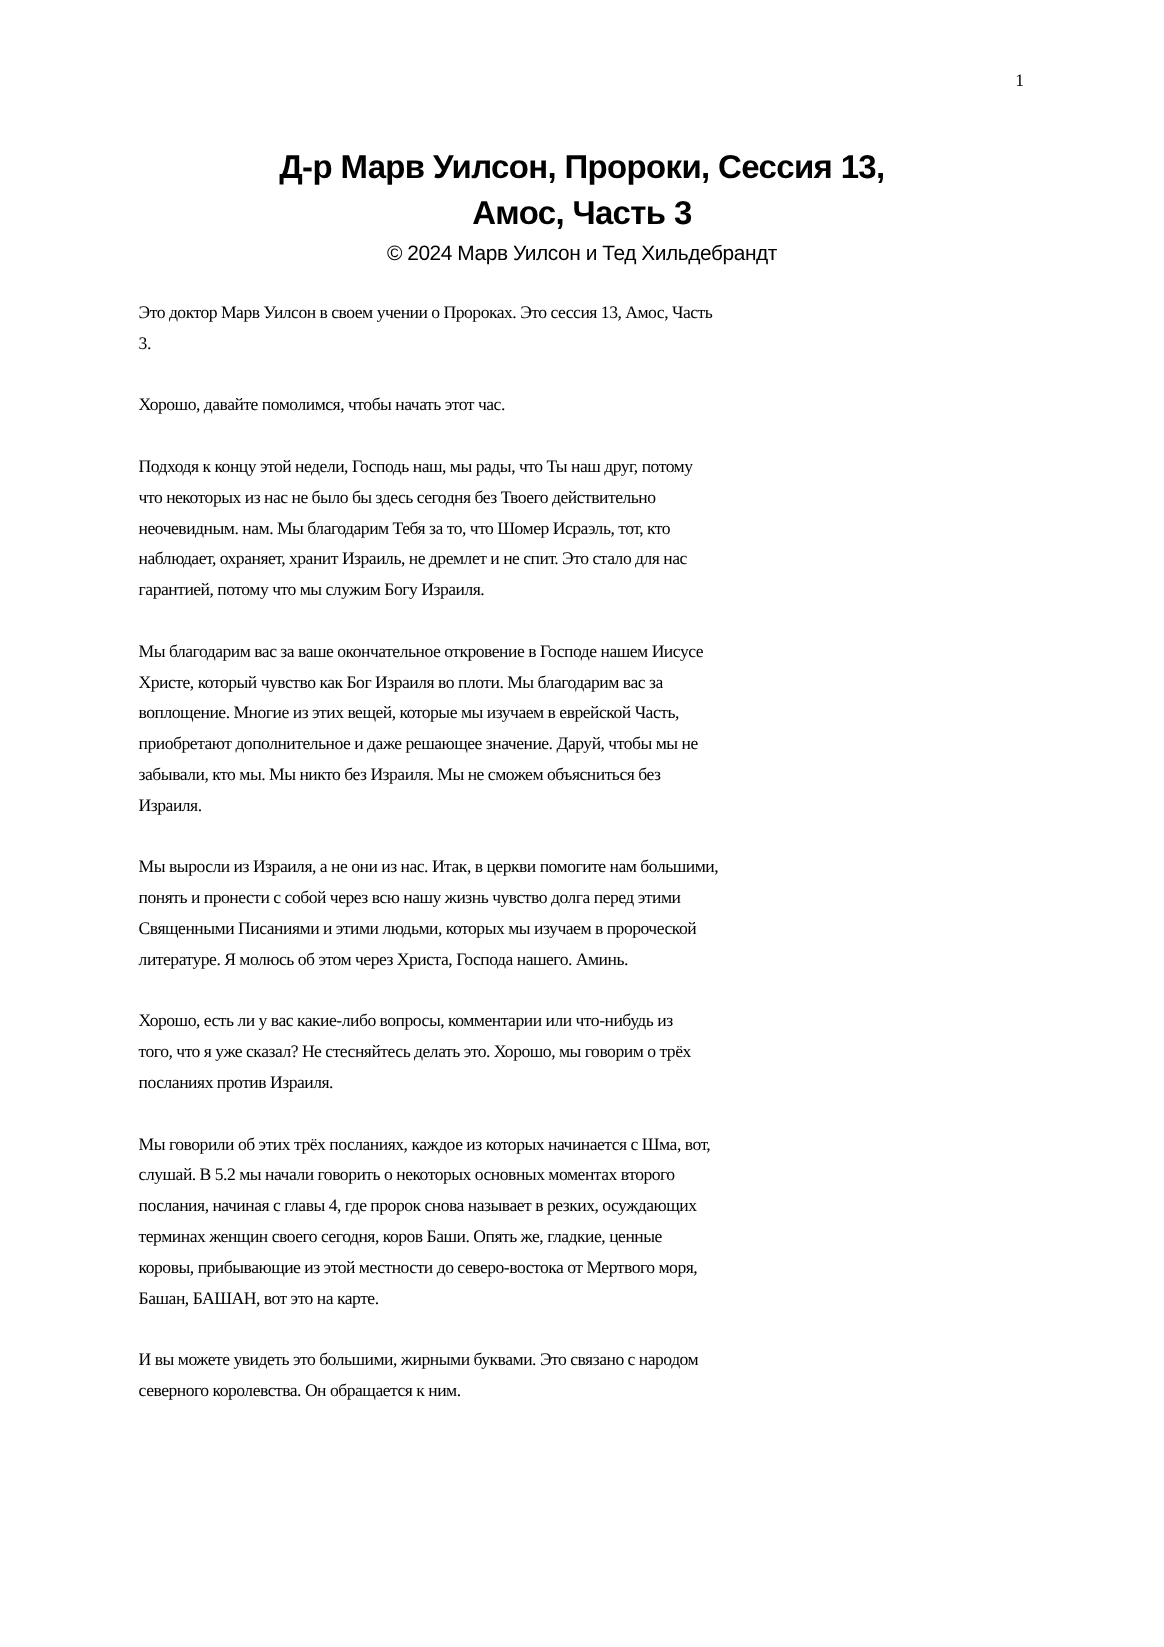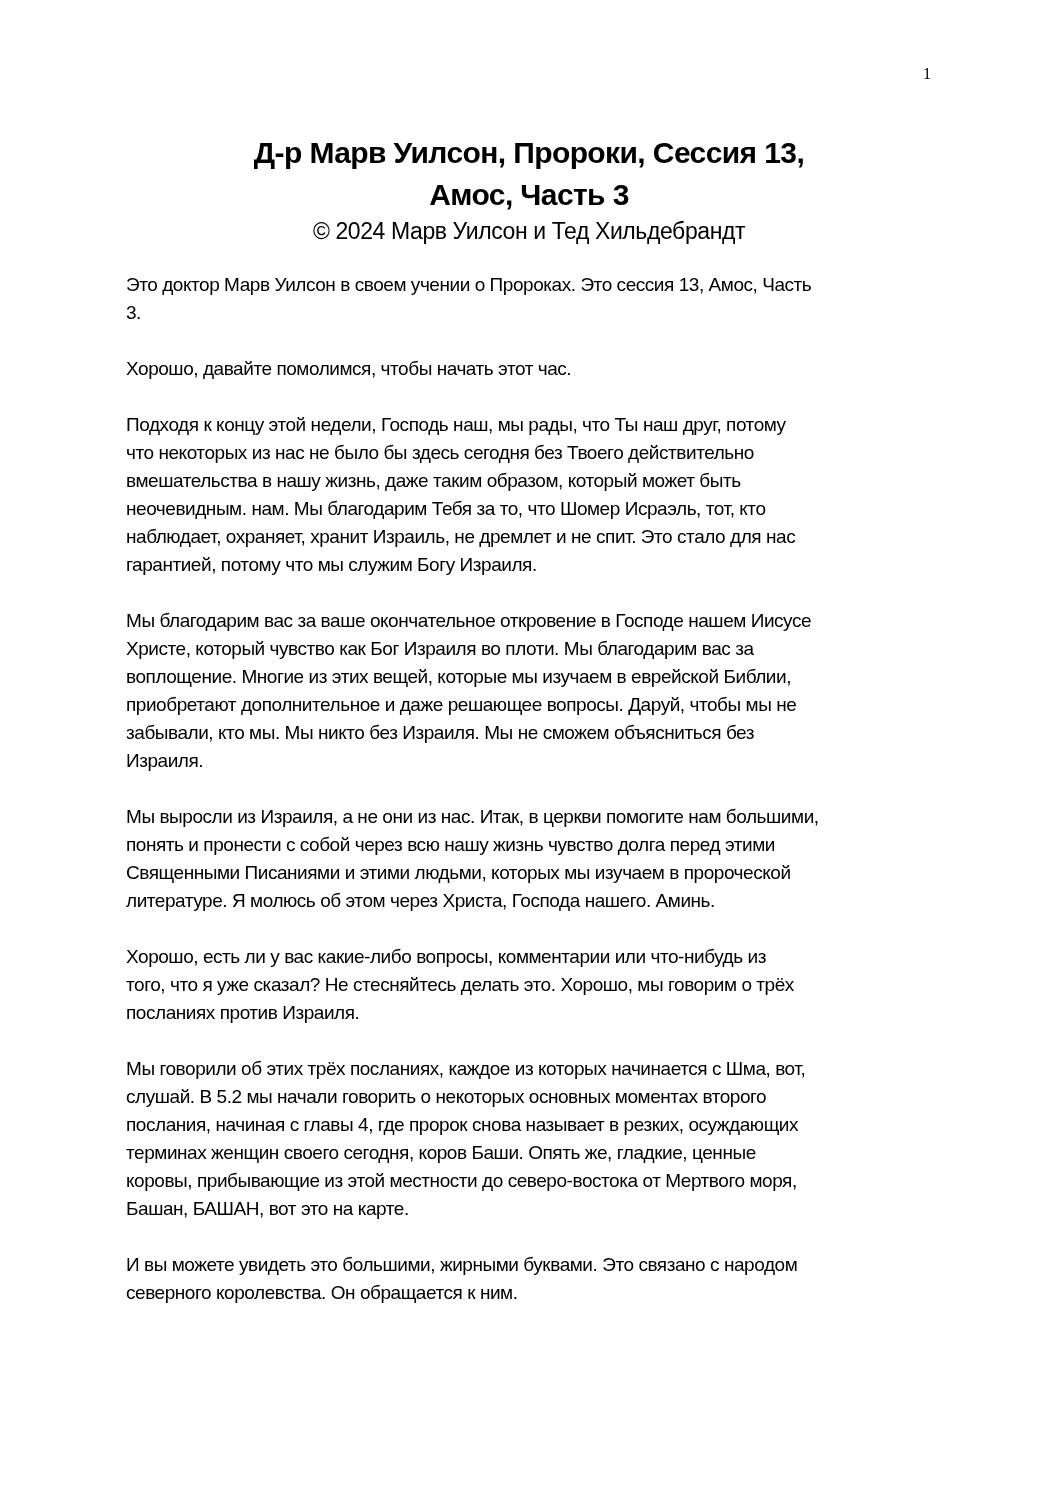--- a/index.html
+++ b/index.html
@@ -32,33 +32,33 @@
     .title-line {
       font-family: "Liberation Sans", sans-serif;
       font-weight: bold;
       font-size: 30px;
       line-height: 42px;
       letter-spacing: -0.6px;
       display: block;
     }
     .copyright {
       font-family: "Liberation Sans", sans-serif;
-      font-size: 23px;
+      font-size: 19px;
       line-height: 26px;
       letter-spacing: -0.4px;
       display: block;
       margin-top: 2px;
     }
     .body-text {
       position: absolute;
       top: 271px;
       left: 126px;
       width: 820px;
-      font-family: Liberation Sans, sans-serif;
-      font-size: 19px;
+      font-family: Liberation Serif, serif;
+      font-size: 16px;
       line-height: 28px;
       letter-spacing: -0.45px;
     }
     .paragraph {
       margin: 0 0 28px 0;
     }
     .line {
       display: block;
       white-space: nowrap;
     }
@@ -78,30 +78,29 @@
   <p class="paragraph">
     <span class="line">Это доктор Марв Уилсон в своем учении о Пророках. Это сессия 13, Амос, Часть</span>
     <span class="line">3.</span>
   </p>
   <p class="paragraph">
     <span class="line">Хорошо, давайте помолимся, чтобы начать этот час.</span>
   </p>
   <p class="paragraph">
     <span class="line">Подходя к концу этой недели, Господь наш, мы рады, что Ты наш друг, потому</span>
     <span class="line">что некоторых из нас не было бы здесь сегодня без Твоего действительно</span>
-    <span class="line">вмешательства в нашу жизнь, даже таким образом, который может быть</span>
     <span class="line">неочевидным. нам. Мы благодарим Тебя за то, что Шомер Исраэль, тот, кто</span>
     <span class="line">наблюдает, охраняет, хранит Израиль, не дремлет и не спит. Это стало для нас</span>
     <span class="line">гарантией, потому что мы служим Богу Израиля.</span>
   </p>
   <p class="paragraph">
     <span class="line">Мы благодарим вас за ваше окончательное откровение в Господе нашем Иисусе</span>
     <span class="line">Христе, который чувство как Бог Израиля во плоти. Мы благодарим вас за</span>
-    <span class="line">воплощение. Многие из этих вещей, которые мы изучаем в еврейской Библии,</span>
-    <span class="line">приобретают дополнительное и даже решающее вопросы. Даруй, чтобы мы не</span>
+    <span class="line">воплощение. Многие из этих вещей, которые мы изучаем в еврейской Часть,</span>
+    <span class="line">приобретают дополнительное и даже решающее значение. Даруй, чтобы мы не</span>
     <span class="line">забывали, кто мы. Мы никто без Израиля. Мы не сможем объясниться без</span>
     <span class="line">Израиля.</span>
   </p>
   <p class="paragraph">
     <span class="line">Мы выросли из Израиля, а не они из нас. Итак, в церкви помогите нам большими,</span>
     <span class="line">понять и пронести с собой через всю нашу жизнь чувство долга перед этими</span>
     <span class="line">Священными Писаниями и этими людьми, которых мы изучаем в пророческой</span>
     <span class="line">литературе. Я молюсь об этом через Христа, Господа нашего. Аминь.</span>
   </p>
   <p class="paragraph">

